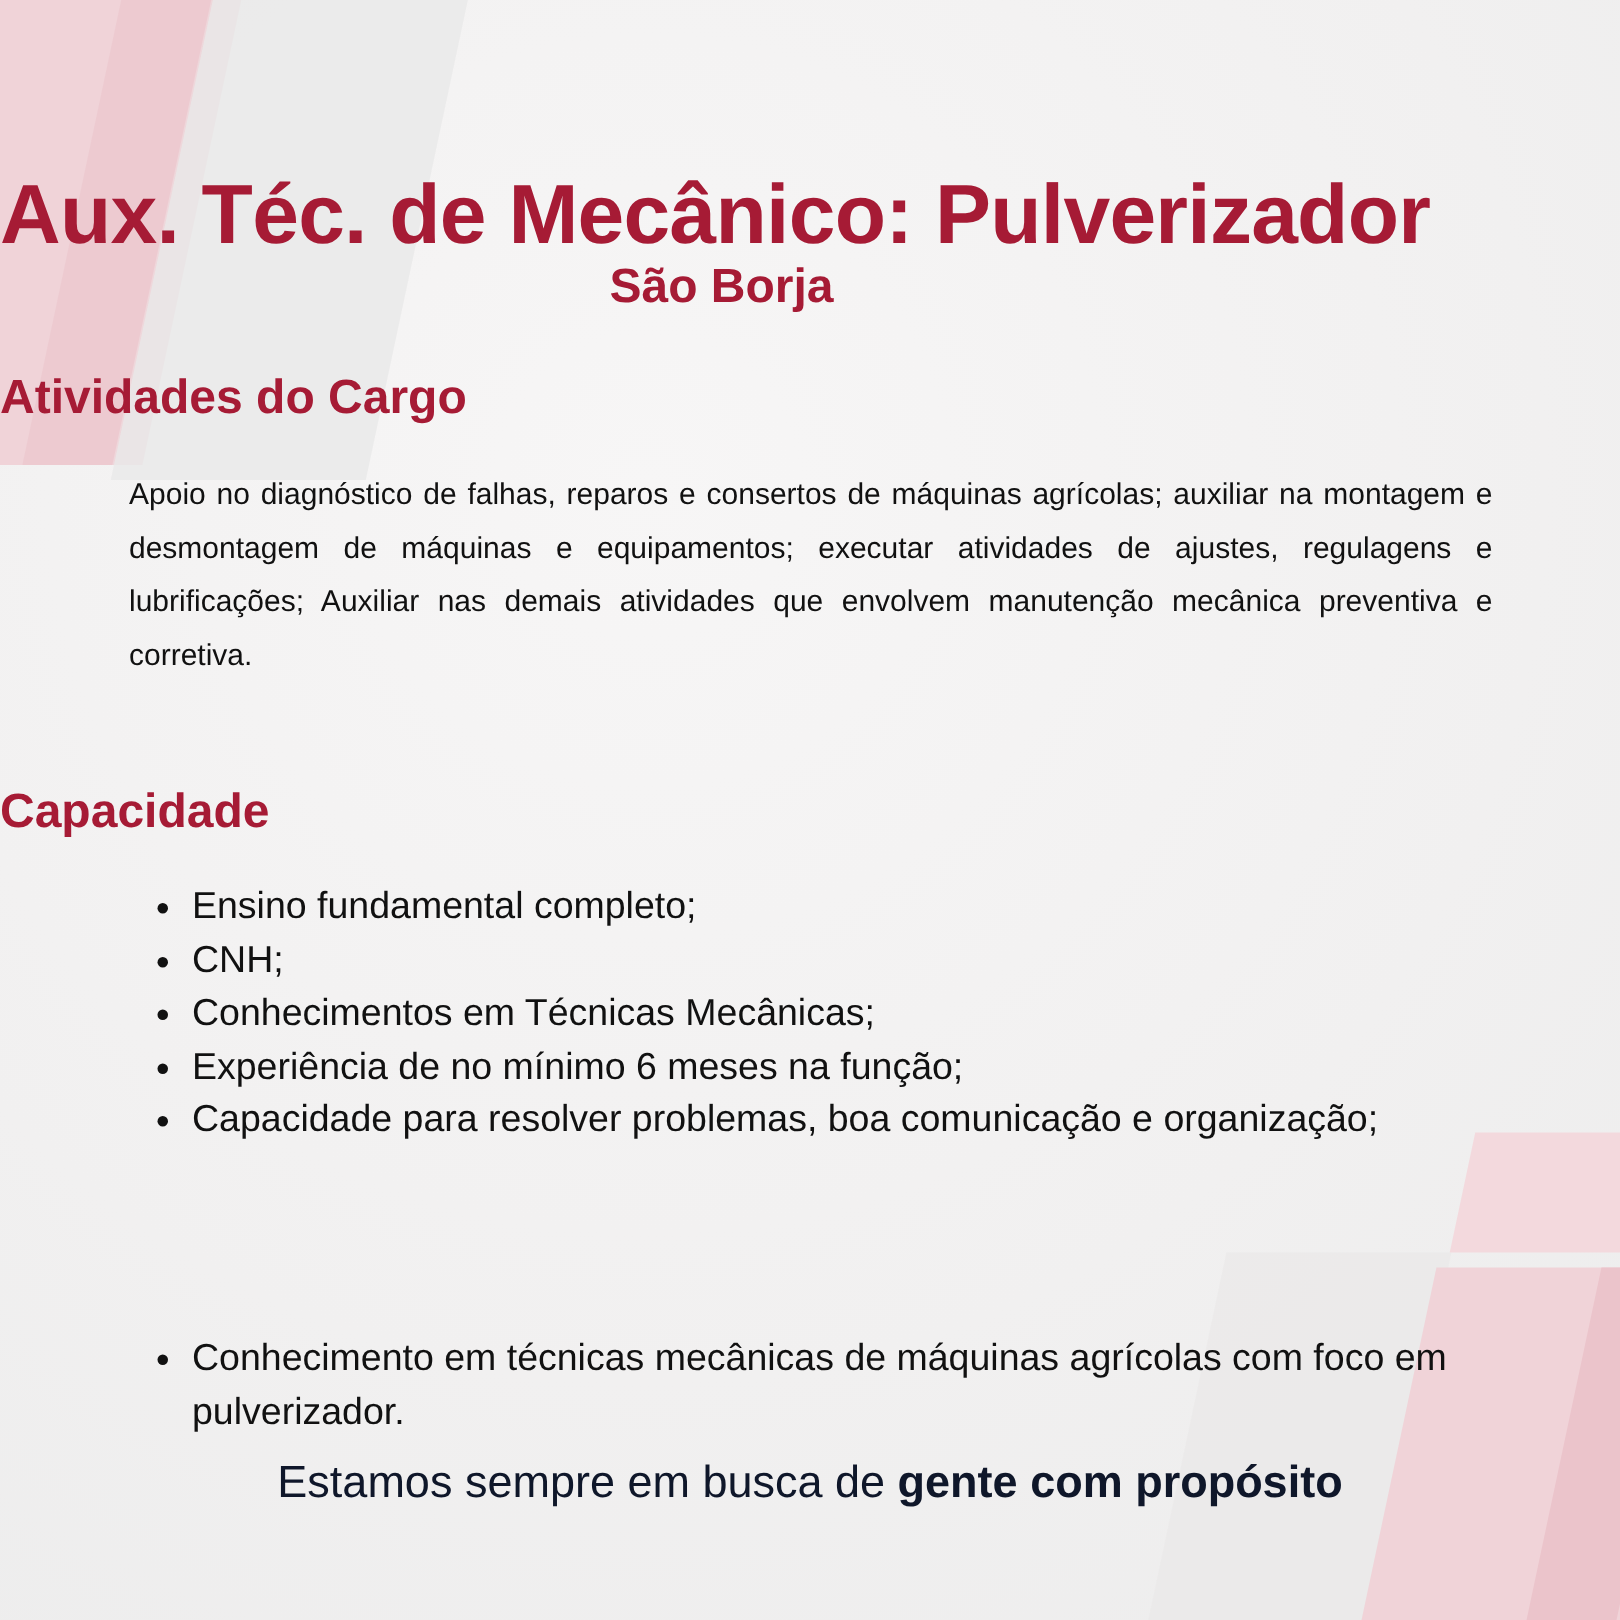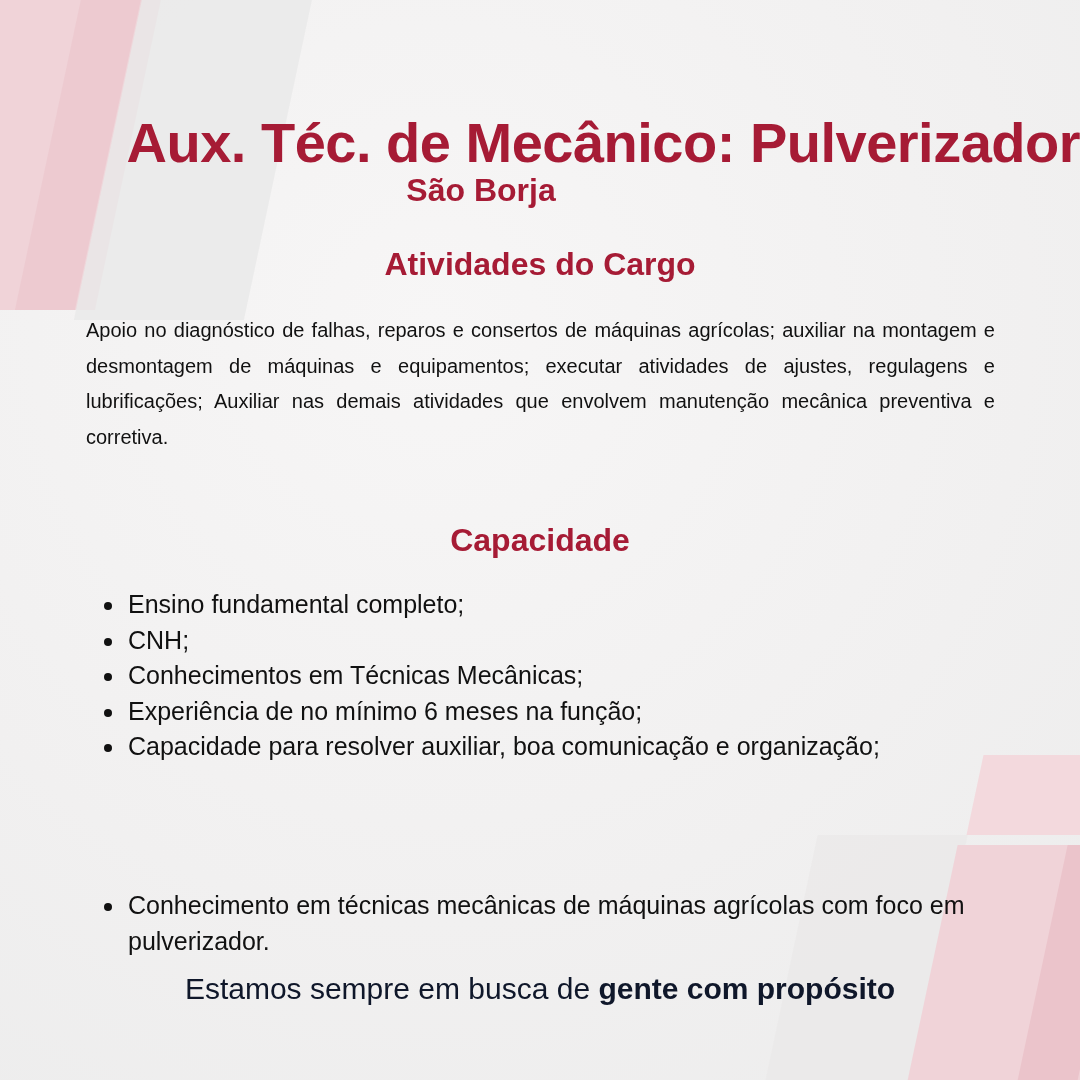--- a/index.html
+++ b/index.html
@@ -7,23 +7,23 @@
   .bg{position:absolute;inset:0;background:radial-gradient(circle at 40% 30%,#f7f6f6 0%,#f1f0f0 60%,#ececec 100%);}
   .shape{position:absolute;}
   .pink1{left:-60px;top:-20px;width:170px;height:330px;background:#f0d3d8;transform:skewX(-12deg);}
   .pink2{left:50px;top:-20px;width:80px;height:330px;background:#ebc4cb;opacity:.6;transform:skewX(-12deg);}
   .grey1{left:110px;top:-20px;width:170px;height:340px;background:#e9e8e8;opacity:.8;transform:skewX(-12deg);}
   .pink3{left:975px;top:755px;width:140px;height:80px;background:#f3d9dd;transform:skewX(-12deg);}
   .pink4{left:930px;top:845px;width:180px;height:260px;background:#f0d3d8;transform:skewX(-12deg);}
   .pink5{left:1040px;top:845px;width:60px;height:260px;background:#ebc4cb;transform:skewX(-12deg);}
   .grey2{left:790px;top:835px;width:150px;height:260px;background:#e9e8e8;opacity:.7;transform:skewX(-12deg);}
   .content{position:absolute;inset:0;}
-  .title{position:absolute;top:110px;left:0;width:1080px;text-align:right;font-weight:bold;font-size:56px;color:#a61b35;letter-spacing:-0.5px;}
+  .title{position:absolute;top:110px;left:0;width:1080px;text-align:left;font-weight:bold;font-size:56px;color:#a61b35;letter-spacing:-0.5px;}
   .city{position:absolute;top:172px;left:0;width:962px;text-align:center;font-weight:bold;font-size:32px;color:#a61b35;}
-  .h2{position:absolute;left:0;width:1080px;text-align:center;font-weight:bold;font-size:32px;color:#a61b35;}
+  .h2{position:absolute;left:0;width:1080px;font-weight:bold;font-size:32px;color:#a61b35;}
   .para{position:absolute;left:86px;top:313px;width:909px;font-size:20px;line-height:35.5px;text-align:justify;color:#111;}
   ul{position:absolute;margin:0;padding-left:40px;font-size:25px;line-height:35.5px;color:#111;}
   li{padding-left:2px;}
   .footer{position:absolute;top:972px;left:0;width:1080px;text-align:center;font-size:30px;color:#0f172a;}
   .footer b{font-weight:bold;}
 </style>
 </head>
 <body>
 
 <div class="bg"></div>
@@ -41,21 +41,21 @@
 
   <div class="h2" style="top:246px">Atividades do Cargo</div>
   <div class="para">Apoio no diagnóstico de falhas, reparos e consertos de máquinas agrícolas; auxiliar na montagem e desmontagem de máquinas e equipamentos; executar atividades de ajustes, regulagens e lubrificações; Auxiliar nas demais atividades que envolvem manutenção mecânica preventiva e corretiva.</div>
 
   <div class="h2" style="top:522px">Capacidade</div>
   <ul style="top:587px;left:86px;width:860px;">
     <li>Ensino fundamental completo;</li>
     <li>CNH;</li>
     <li>Conhecimentos em Técnicas Mecânicas;</li>
     <li>Experiência de no mínimo 6 meses na função;</li>
-    <li>Capacidade para resolver auxiliar, boa comunicação e organização;</li>
+    <li>Capacidade para resolver problemas, boa comunicação e organização;</li>
   </ul>
 
   <ul style="top:888px;left:86px;width:880px;">
     <li>Conhecimento em técnicas mecânicas de máquinas agrícolas com foco em pulverizador.</li>
   </ul>
 
   <div class="footer">
     <span>Estamos sempre em busca de </span><b>gente com propósito</b>
   </div>
 </div>

